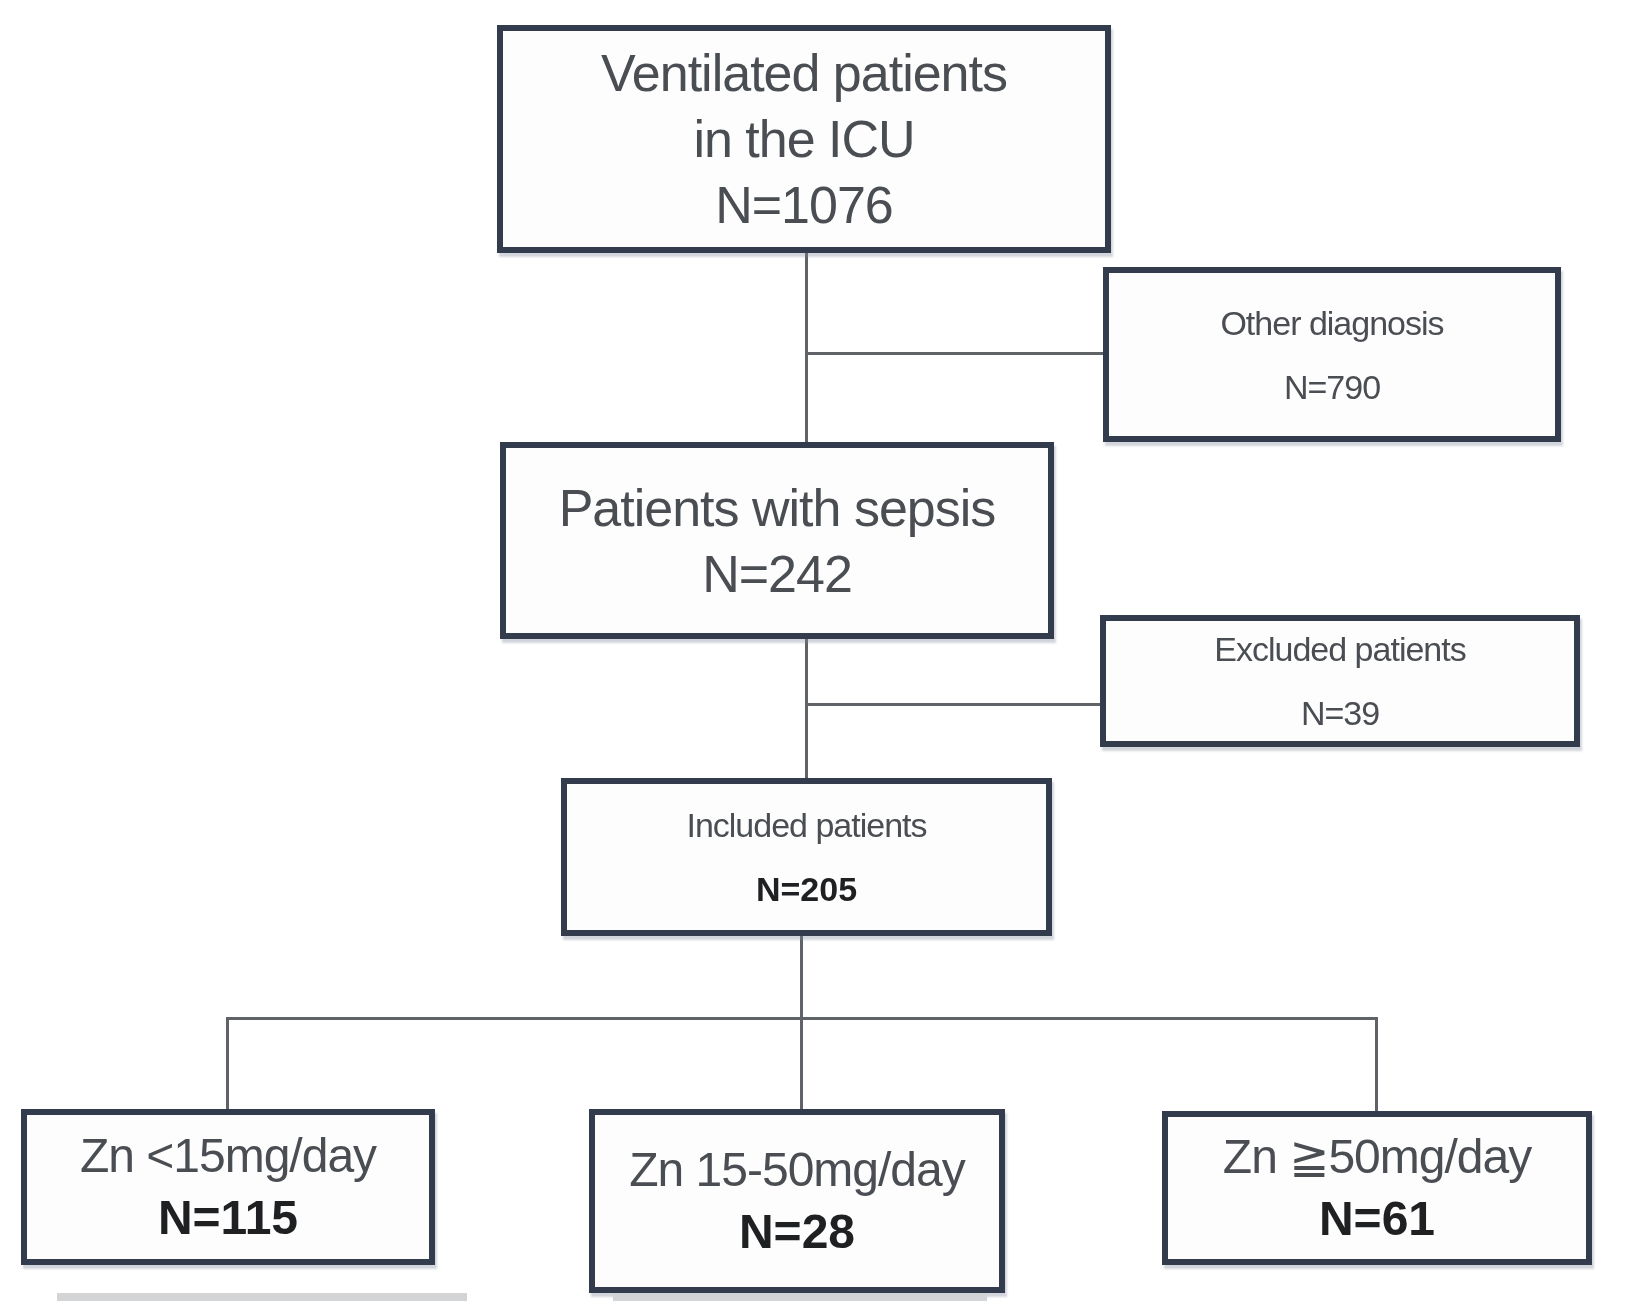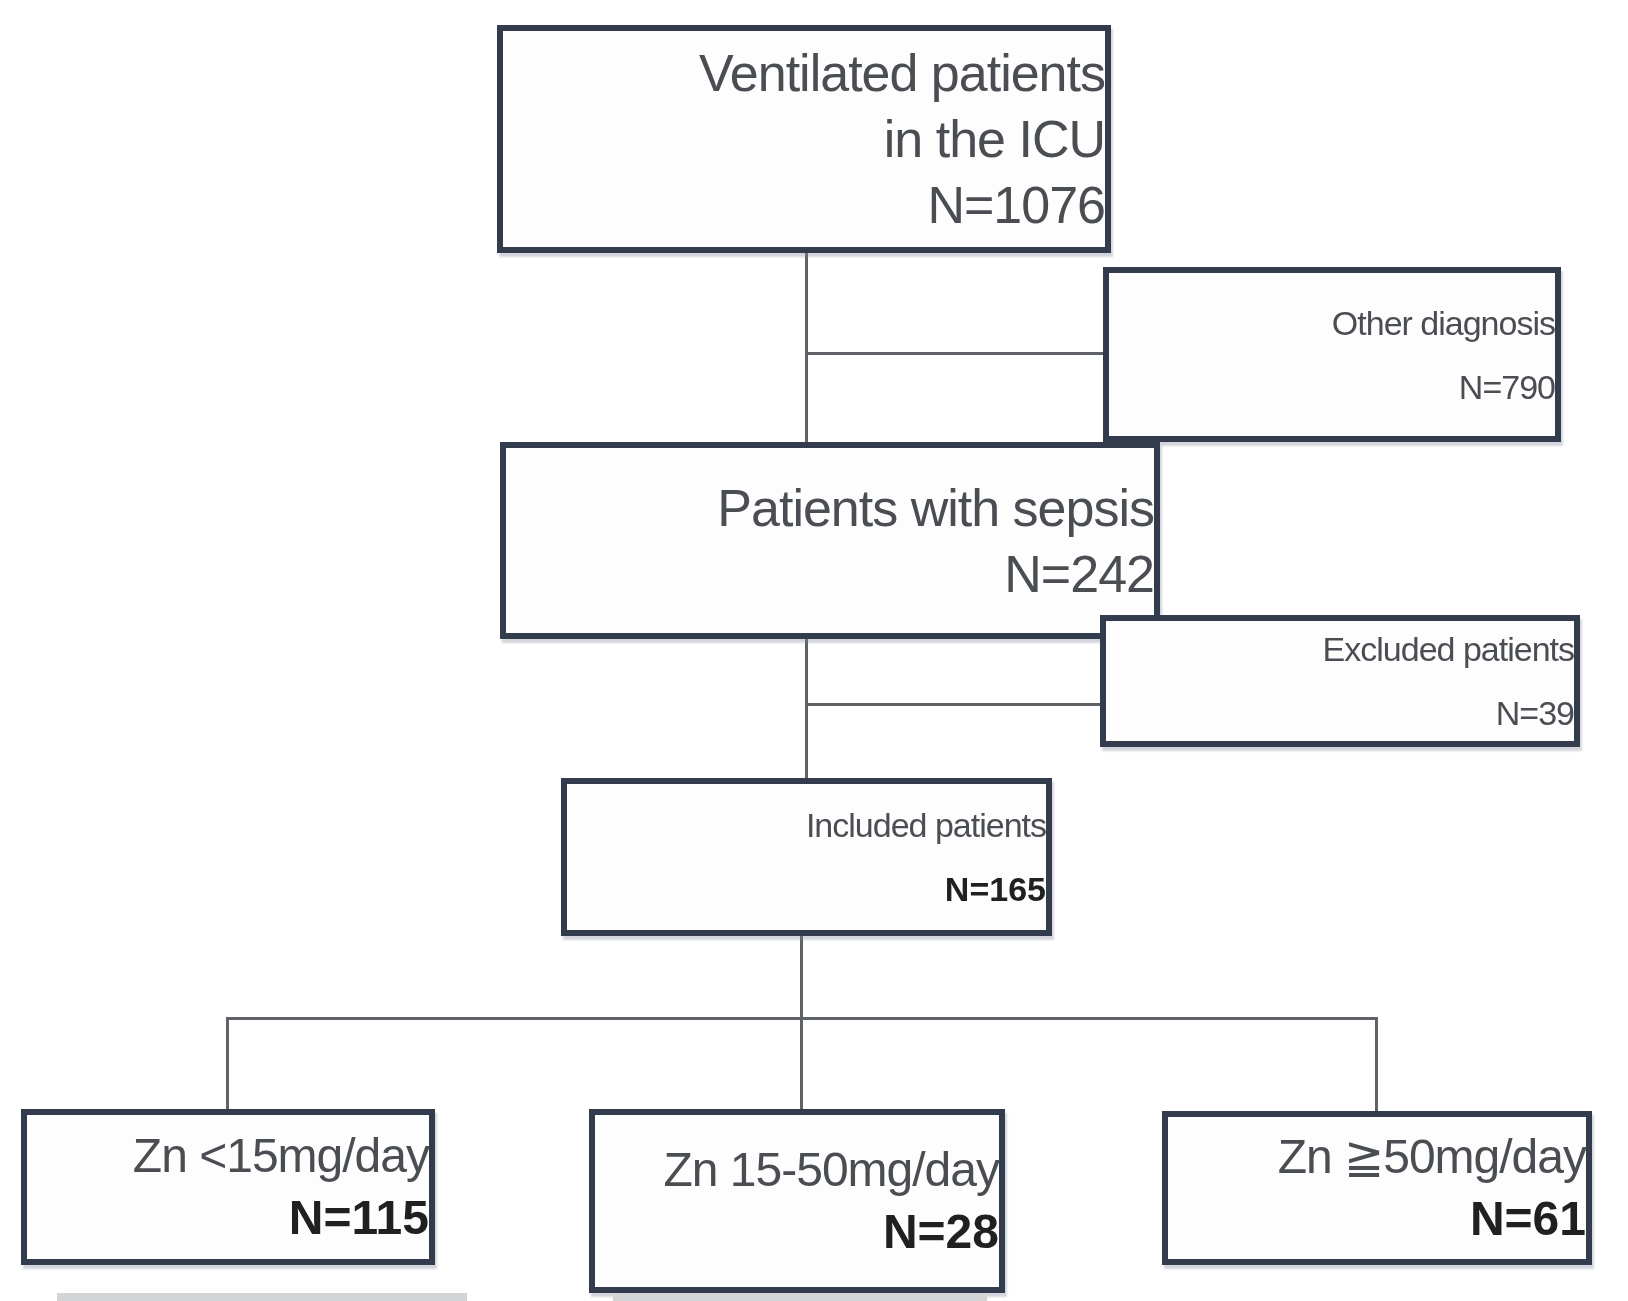--- a/index.html
+++ b/index.html
@@ -16,21 +16,21 @@
   
   .node {
     position: absolute;
     box-sizing: border-box;
     background: var(--box-fill, #fdfdfe);
     border: 6px solid var(--box-border, #333c4d);
     box-shadow: 2px 4px 2px rgba(125, 135, 155, 0.35);
     display: flex;
     flex-direction: column;
     justify-content: center;
-    align-items: flex-end;
+    align-items: center;
     text-align: center;
   }
   .node .lbl, .node .nval {
     color: var(--label-text, #4a4d52);
     font-size: 52px;
     line-height: 66px;
     letter-spacing: -1px;
     white-space: nowrap;
   }
   .node.mid .lbl, .node.mid .nval { font-size: 34px; line-height: 64px; }
@@ -73,33 +73,33 @@
     <div class="lbl">Ventilated patients</div>
     <div class="lbl">in the ICU</div>
     <div class="nval">N=1076</div>
   </div>
 
   <div class="node mid" style="left:1103px; top:267px; width:458px; height:175px">
     <div class="lbl">Other diagnosis</div>
     <div class="nval">N=790</div>
   </div>
 
-  <div class="node" style="left:500px; top:442px; width:660px; height:197px">
+  <div class="node" style="left:500px; top:442px; width:554px; height:197px">
     <div class="lbl">Patients with sepsis</div>
     <div class="nval">N=242</div>
   </div>
 
   <div class="node mid" style="left:1100px; top:615px; width:480px; height:132px">
     <div class="lbl">Excluded patients</div>
     <div class="nval">N=39</div>
   </div>
 
   <div class="node mid" style="left:561px; top:778px; width:491px; height:158px">
     <div class="lbl">Included patients</div>
-    <div class="nval bold">N=165</div>
+    <div class="nval bold">N=205</div>
   </div>
 
   <div class="node bottom" style="left:21px; top:1109px; width:414px; height:156px">
     <div class="lbl">Zn &lt;15mg/day</div>
     <div class="nval bold">N=115</div>
   </div>
 
   <div class="node bottom" style="left:589px; top:1109px; width:416px; height:184px">
     <div class="lbl">Zn 15-50mg/day</div>
     <div class="nval bold">N=28</div>

